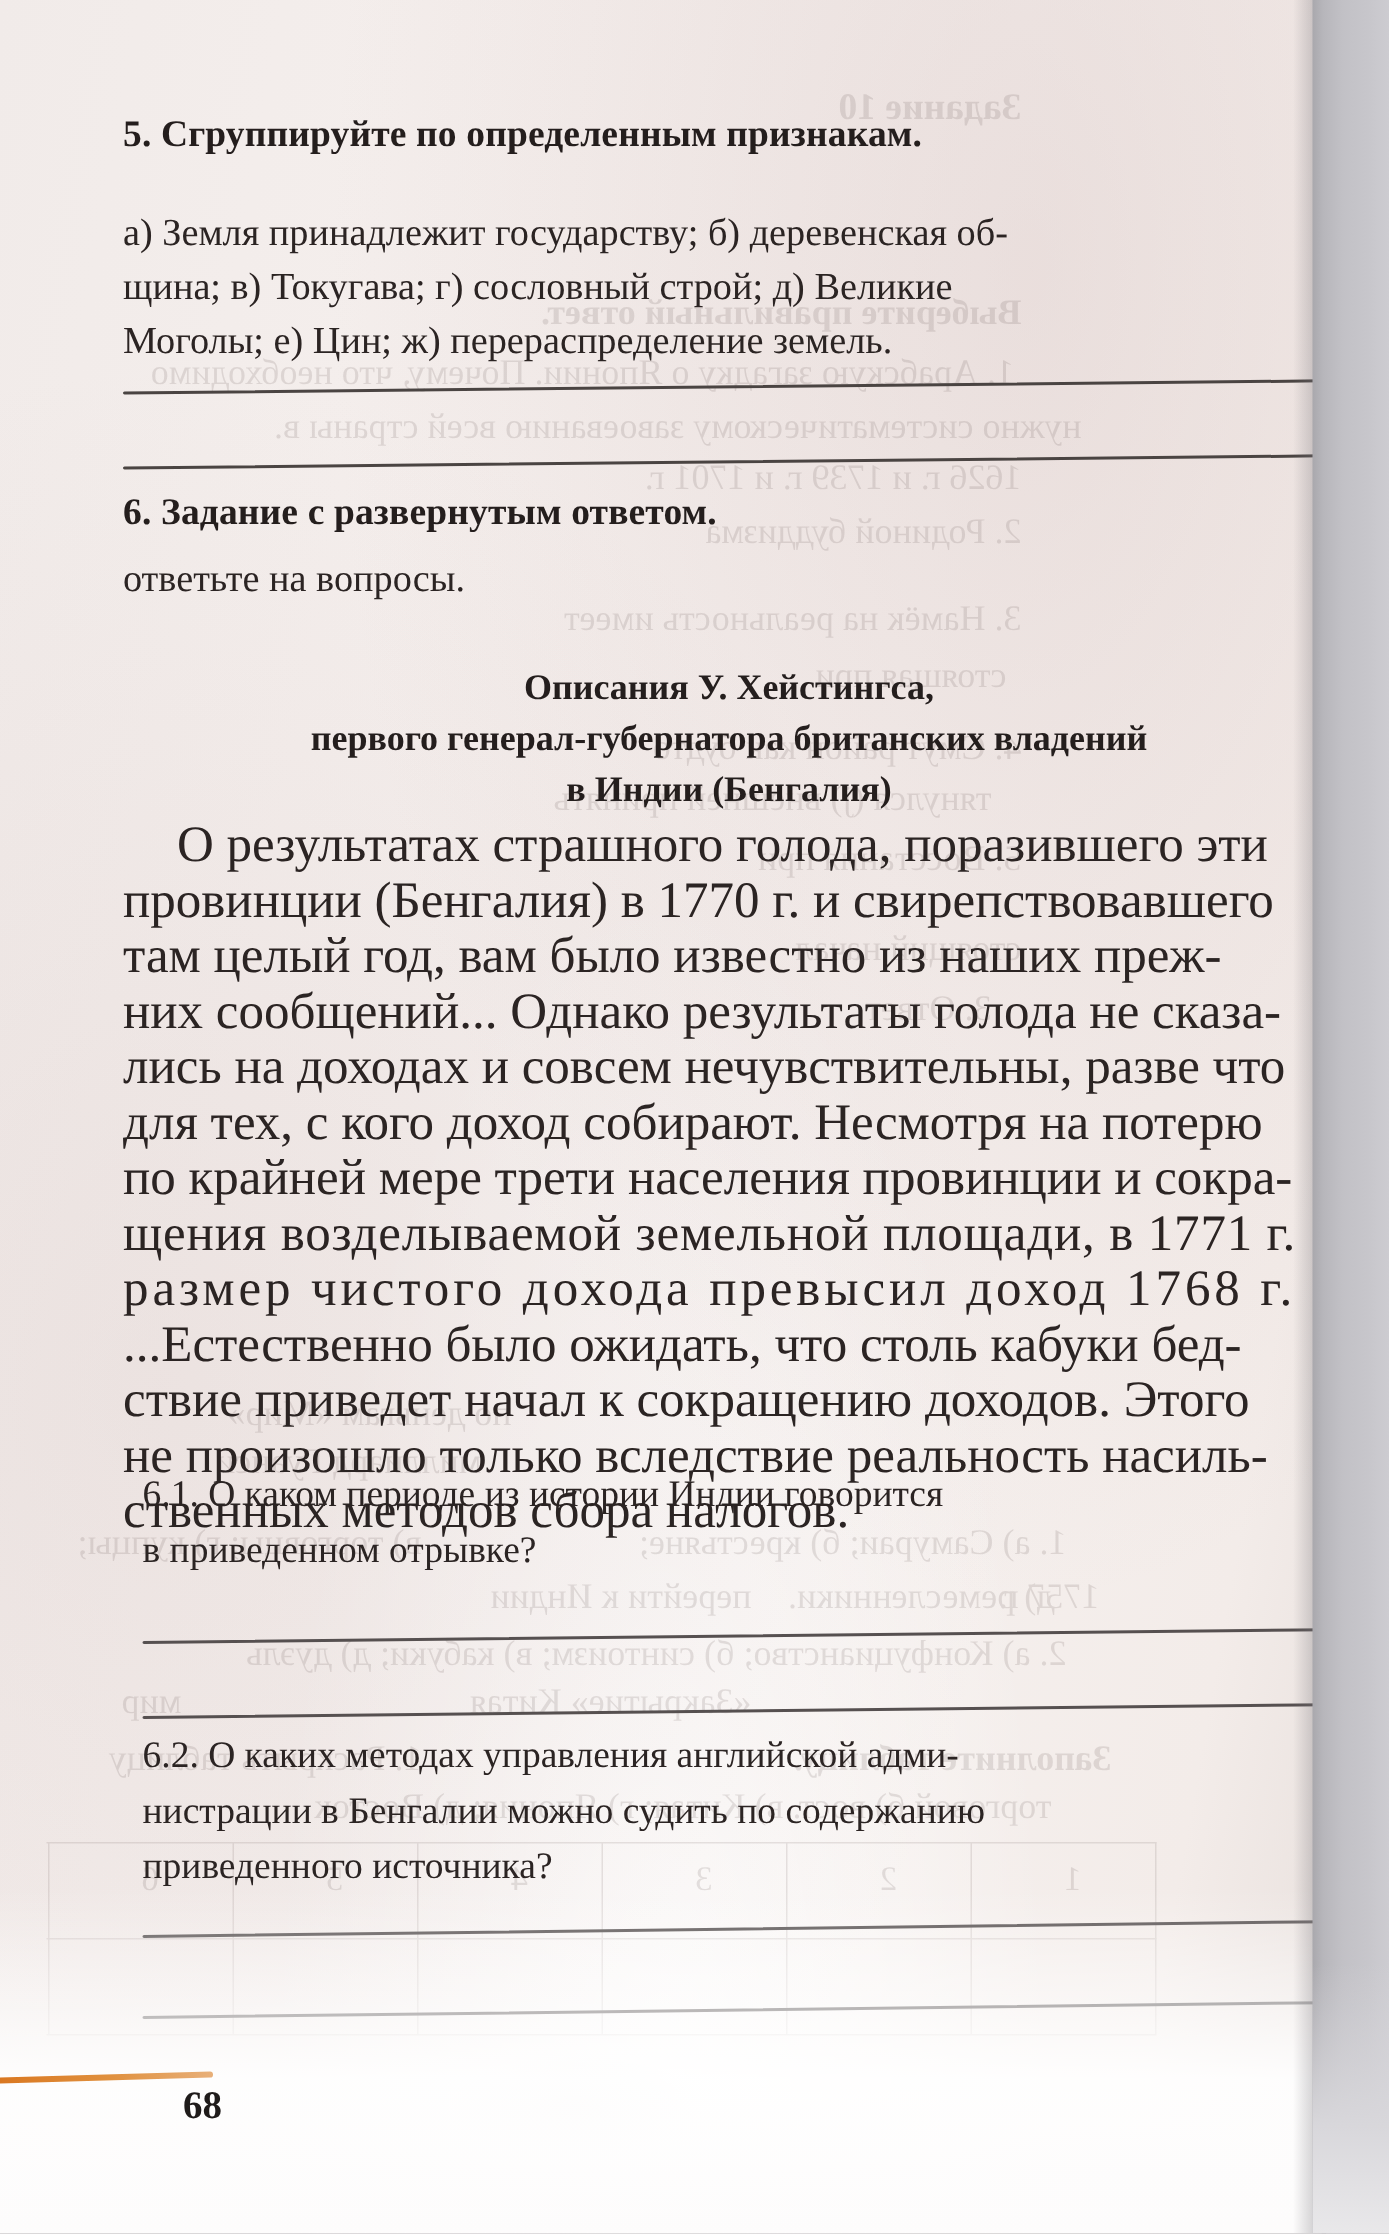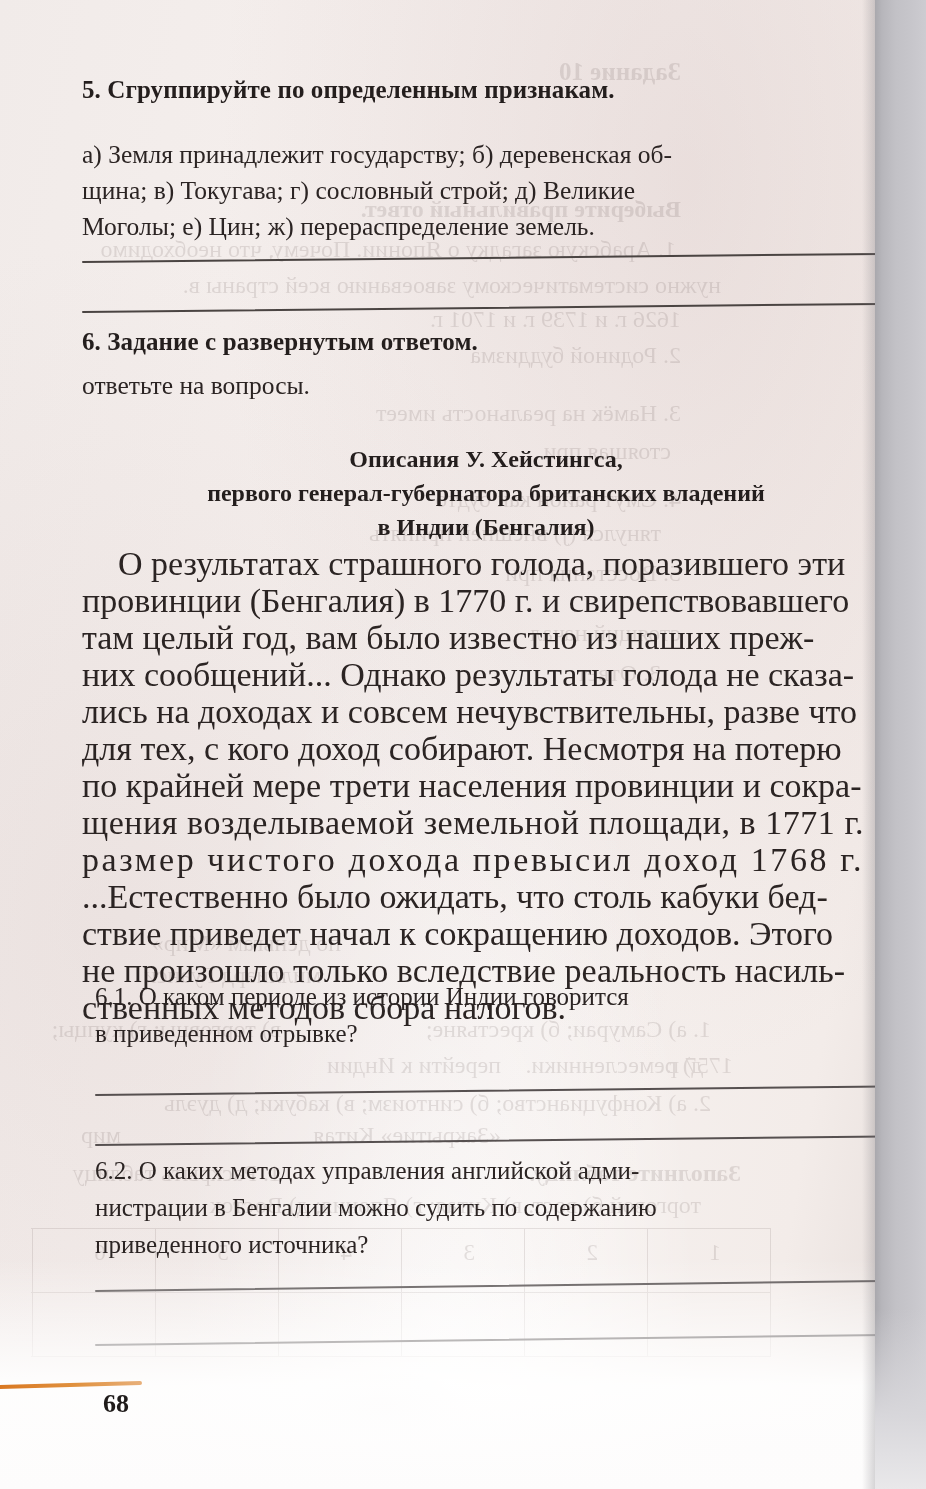--- a/index.html
+++ b/index.html
@@ -86,20 +86,21 @@
   .rule{
     position:absolute;height:2px;background:#4a4442;
     transform-origin:left center;
     border-radius:1px;
   }
   .rule.thin{height:1.7px;background:#565050;}
 
   .pagenum{
     position:absolute;font-size:26px;font-weight:bold;color:#1f1b1a;
     font-family:"Liberation Serif", serif;
+    margin-left:19px;
   }
   .accent{
     position:absolute;height:3.5px;border-radius:2px;
     background:linear-gradient(90deg,#d9761f 0%,#e0913f 55%,#e8b07a 100%);
     transform-origin:right center;
   }
   .smudge{
     position:absolute;border-radius:50%;
     background:radial-gradient(ellipse,rgba(170,150,150,.20) 0%,rgba(170,150,150,0) 70%);
     pointer-events:none;

